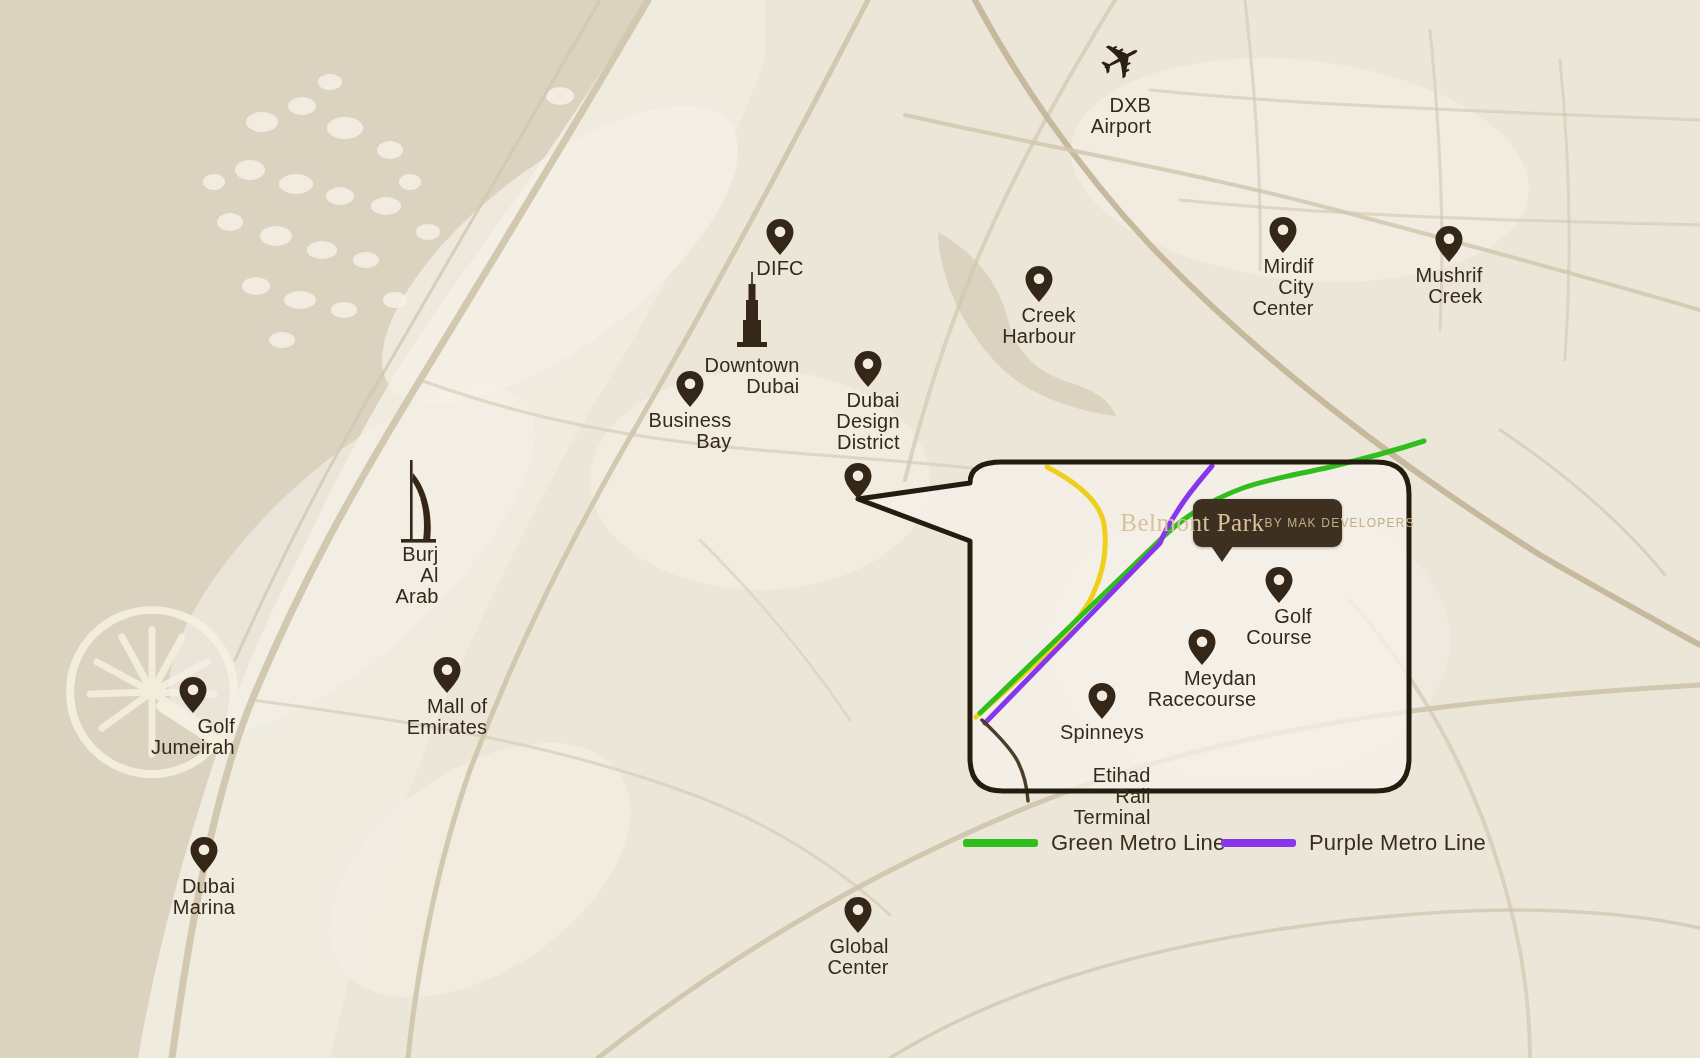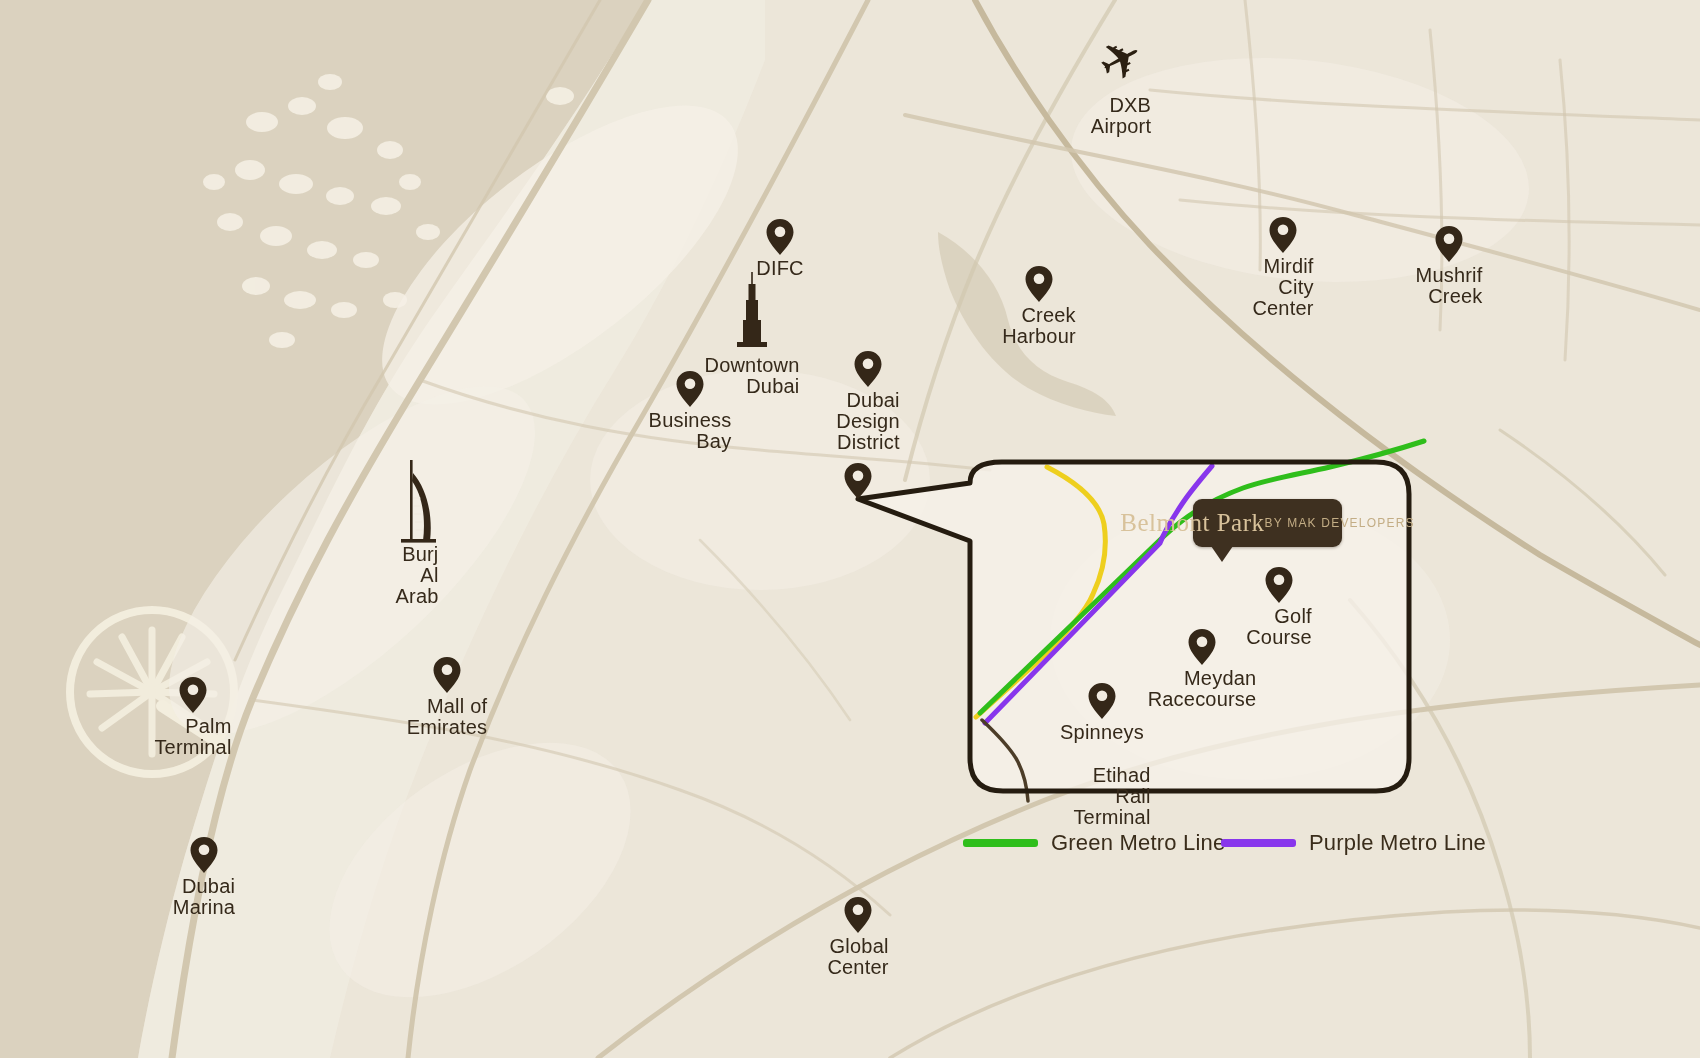--- a/index.html
+++ b/index.html
@@ -254,21 +254,21 @@
           <path d="M16 1 C8 1 2.5 7 2.5 14.2 C2.5 21.8 10 30 16 37 C22 30 29.5 21.8 29.5 14.2 C29.5 7 24 1 16 1 Z" fill="#342718"></path>
           <circle cx="16" cy="13.8" r="5.3" fill="#f1ebe0"></circle>
         </svg>
         <div class="lm-label">Mall of Emirates</div>
       </div>
       <div class="landmark" style="left: 193px; top: 713px;">
         <svg class="icn pin-icn" width="32" height="38" viewBox="0 0 32 38">
           <path d="M16 1 C8 1 2.5 7 2.5 14.2 C2.5 21.8 10 30 16 37 C22 30 29.5 21.8 29.5 14.2 C29.5 7 24 1 16 1 Z" fill="#342718"></path>
           <circle cx="16" cy="13.8" r="5.3" fill="#f1ebe0"></circle>
         </svg>
-        <div class="lm-label">Palm Terminal</div>
+        <div class="lm-label">Golf Jumeirah</div>
       </div>
       <div class="landmark" style="left: 204px; top: 873px;">
         <svg class="icn pin-icn" width="32" height="38" viewBox="0 0 32 38">
           <path d="M16 1 C8 1 2.5 7 2.5 14.2 C2.5 21.8 10 30 16 37 C22 30 29.5 21.8 29.5 14.2 C29.5 7 24 1 16 1 Z" fill="#342718"></path>
           <circle cx="16" cy="13.8" r="5.3" fill="#f1ebe0"></circle>
         </svg>
         <div class="lm-label">Dubai Marina</div>
       </div>
       <div class="landmark" style="left: 858px; top: 933px;">
         <svg class="icn pin-icn" width="32" height="38" viewBox="0 0 32 38">

